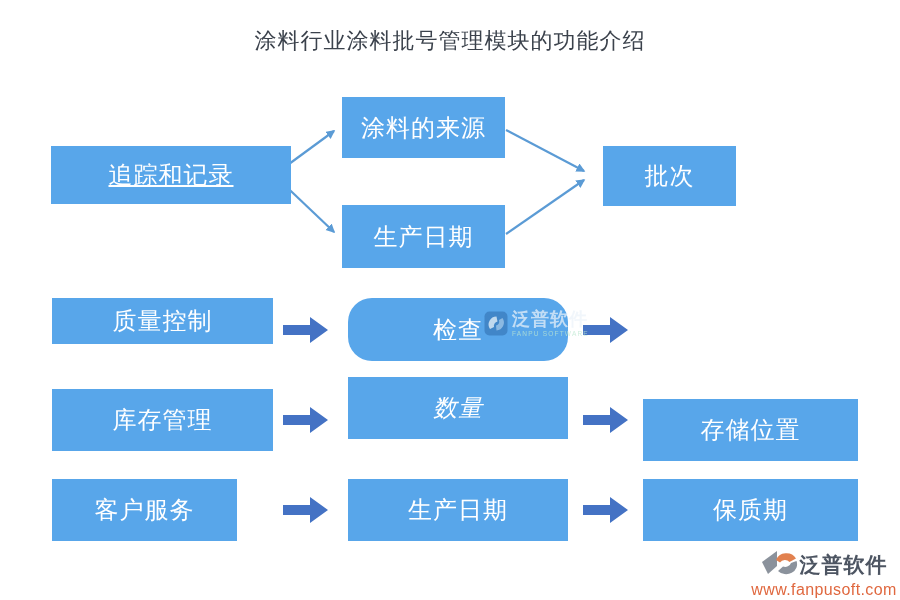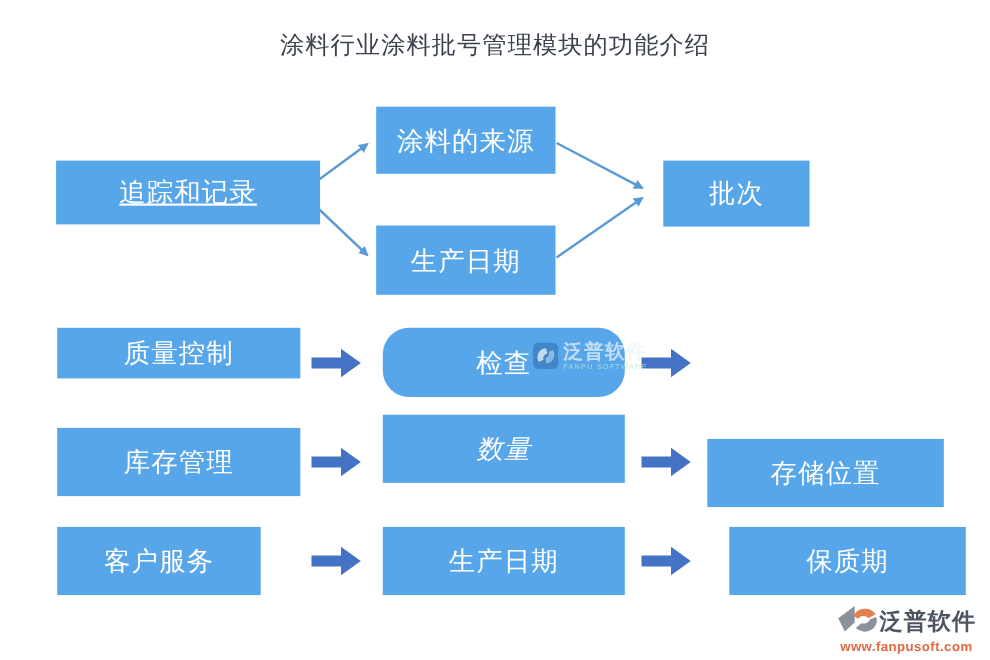--- a/index.html
+++ b/index.html
@@ -30,21 +30,21 @@
     font-family:"Liberation Sans",sans-serif;font-weight:bold;}
   .wm-sub{font-size:6.5px;color:rgba(190,232,210,0.75);letter-spacing:1.2px;margin-top:3px;
     font-family:"Liberation Sans",sans-serif;}
   .footer{
     position:absolute;left:752px;top:547px;width:144px;
     display:flex;flex-direction:column;align-items:center;
     font-family:"Liberation Sans",sans-serif;
   }
   .footer-top{display:flex;align-items:center;gap:2px;}
   .footer-brand{font-size:21px;font-weight:bold;color:var(--footer-brand);letter-spacing:1px;}
-  .footer-url{font-size:12px;font-weight:bold;color:var(--footer-url);margin-top:-2px;letter-spacing:0.4px;}
+  .footer-url{font-size:16px;font-weight:normal;color:var(--footer-url);margin-top:-2px;letter-spacing:0.4px;}
 </style>
 </head>
 <body>
 
 <div id="stage">
 
   <div class="title">涂料行业涂料批号管理模块的功能介绍</div>
 
   <svg class="connector-svg" width="900" height="600" viewBox="0 0 900 600">
     <defs>
@@ -95,21 +95,21 @@
   <div class="box" style="left:643px;top:389px;width:215px;height:62px;margin-top:10px;">存储位置</div>
 
   <div class="box" style="left:52px;top:479px;width:185px;height:62px;">客户服务</div>
   <svg class="block-arrow" style="left:283px;top:496px;" viewBox="0 0 46 28">
     <path class="block-arrow-path" d="M0,9 H27 V1 L45,14 L27,27 V19 H0 Z"></path>
   </svg>
   <div class="box" style="left:348px;top:479px;width:220px;height:62px;">生产日期</div>
   <svg class="block-arrow" style="left:583px;top:496px;" viewBox="0 0 46 28">
     <path class="block-arrow-path" d="M0,9 H27 V1 L45,14 L27,27 V19 H0 Z"></path>
   </svg>
-  <div class="box" style="left:643px;top:479px;width:215px;height:62px;margin-left:20px;">保质期</div>
+  <div class="box" style="left:643px;top:479px;width:215px;height:62px;">保质期</div>
 
   <div class="footer">
     <div class="footer-top">
       <svg width="37" height="36" viewBox="0 0 37 36">
         <path d="M1,15 L16,4 L16,19 L7,27 Z" style="fill:var(--logo-gray)"></path>
         <path d="M15,13 A11,10 0 0 1 35,11.5 L28.5,15 A6,5.5 0 0 0 19,15.5 Z" style="fill:var(--logo-orange)"></path>
         <path d="M35.5,14 A11,10 0 0 1 17,24 L22,19.5 A6,5.5 0 0 0 30,16 Z" style="fill:var(--logo-gray)"></path>
       </svg>
       <span class="footer-brand">泛普软件</span>
     </div>

